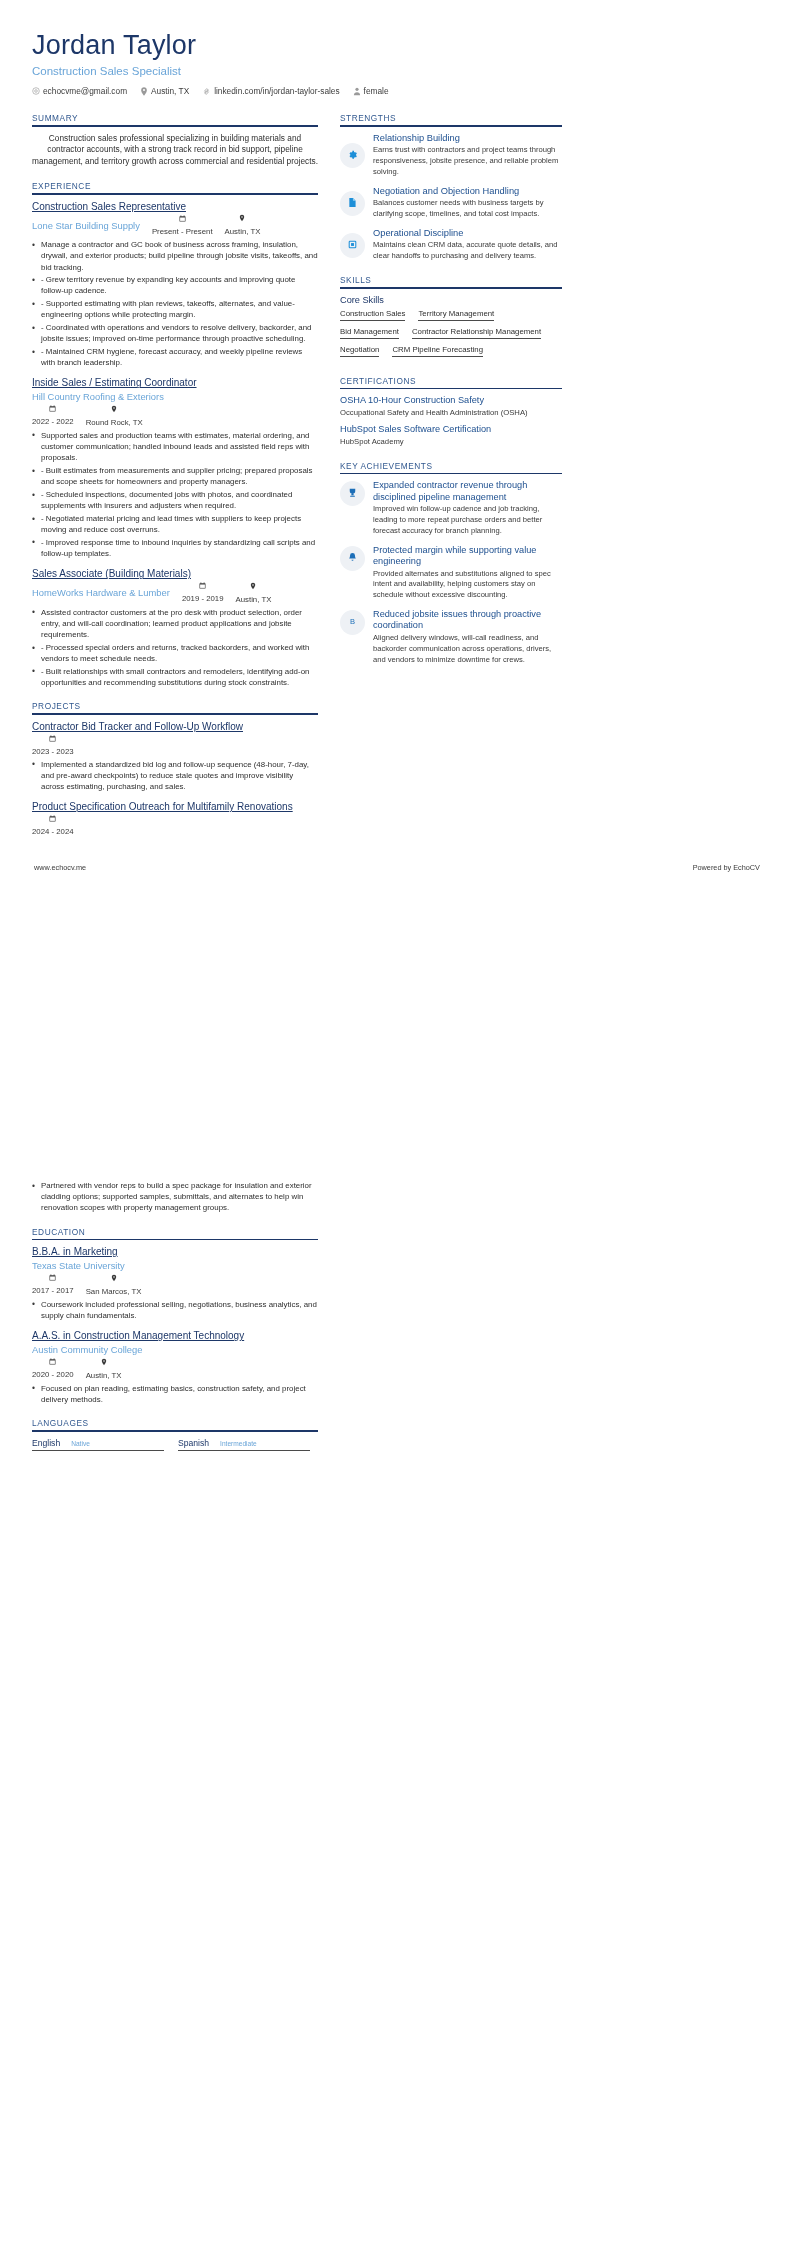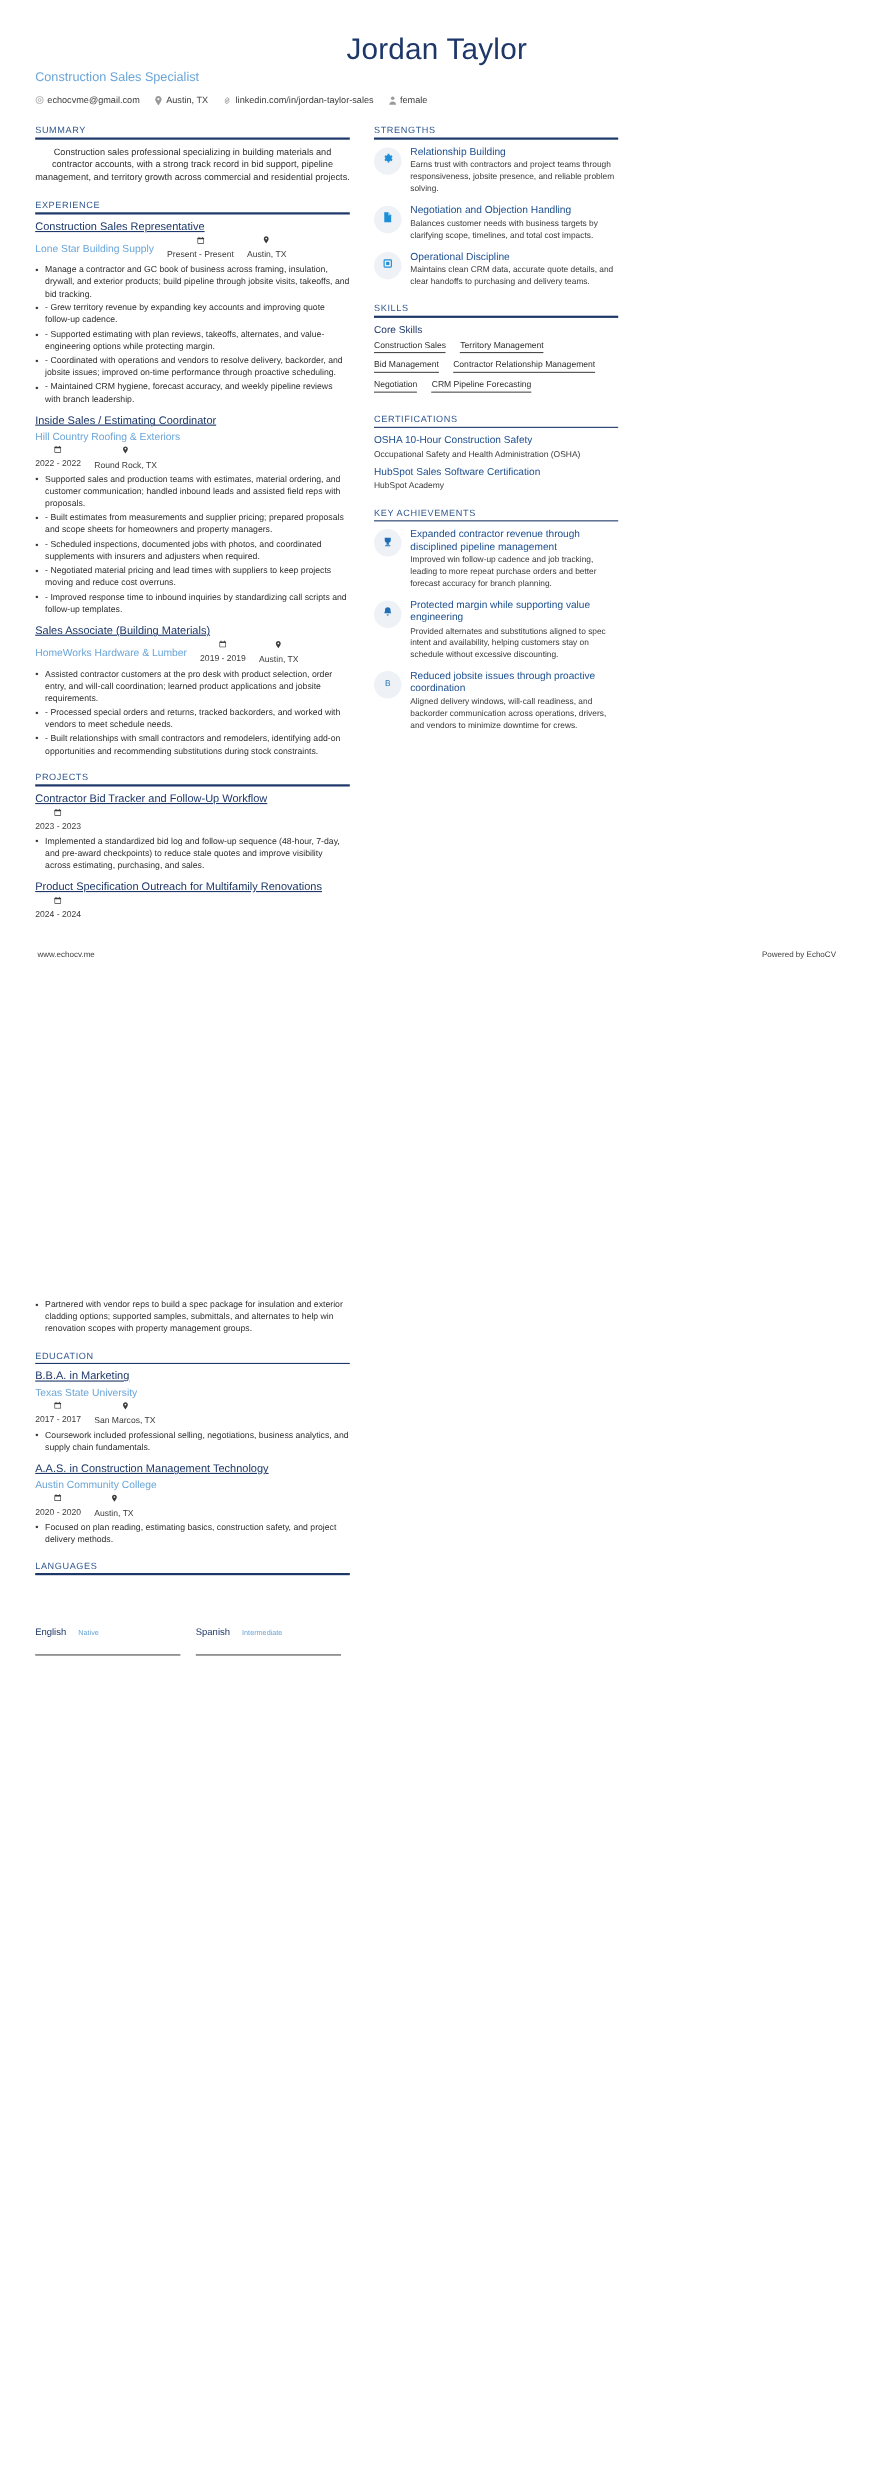--- a/index.html
+++ b/index.html
@@ -20,21 +20,20 @@
   .page.page2 { min-height: 1123px; padding-top: 40px; }
 
   
   .name {
     font-size: 27px;
     font-weight: 400;
     color: #1d3768;
     letter-spacing: 0.2px;
     line-height: 1.15;
     margin: 0 0 4px 0;
-    text-align: center;
   }
   .role {
     font-size: 11.5px;
     color: #6aa5d8;
     margin: 0 0 9px 0;
     font-weight: 400;
   }
   .contact-row {
     display: flex;
     flex-wrap: wrap;
@@ -104,21 +103,21 @@
   }
   ul.bullets li::before {
     content: "•";
     position: absolute;
     left: 0; top: -0.5px;
     color: #3a3a3a;
     font-size: 8.5px;
   }
 
   
-  .strength { display: flex; gap: 8px; margin-bottom: 8px; align-items: flex-start; }
+  .strength { display: flex; gap: 8px; margin-bottom: 8px; align-items: center; }
   .strength-bubble {
     width: 25px; height: 25px; border-radius: 50%;
     background: #eef1f5;
     flex: none;
     display: flex; align-items: center; justify-content: center;
     margin-top: 1px;
   }
   .strength-body { flex: 1; }
   .strength-name {
     font-size: 9.3px; color: #1d4f8f; line-height: 1.25; margin-bottom: 1px;
@@ -152,23 +151,22 @@
     color: #1d6fb8; font-size: 10px;
   }
   .ach-name { font-size: 9.2px; color: #1d4f8f; line-height: 1.25; margin-bottom: 1px; }
   .ach-desc { font-size: 7.6px; line-height: 1.42; color: #3a3a3a; }
 
   
   .lang-rows { display: flex; flex-wrap: wrap; gap: 0 14px; }
   .lang-chip {
     display: flex; align-items: baseline; gap: 11px;
     border-bottom: 1.1px solid #4a4a4a;
-    padding-bottom: 16px; margin-bottom: 5px;
+    padding-bottom: 2px; margin-bottom: 5px;
     min-width: 132px;
-    margin-top: 40px;
   }
   .lang-name { font-size: 8.6px; color: #1d3768; }
   .lang-level { font-size: 6.6px; color: #6aa5d8; }
 
   
   .footer {
     display: flex; justify-content: space-between; align-items: center;
     padding: 0 2px;
     margin-top: 14px;
     font-size: 7.3px; color: #3a3a3a;

